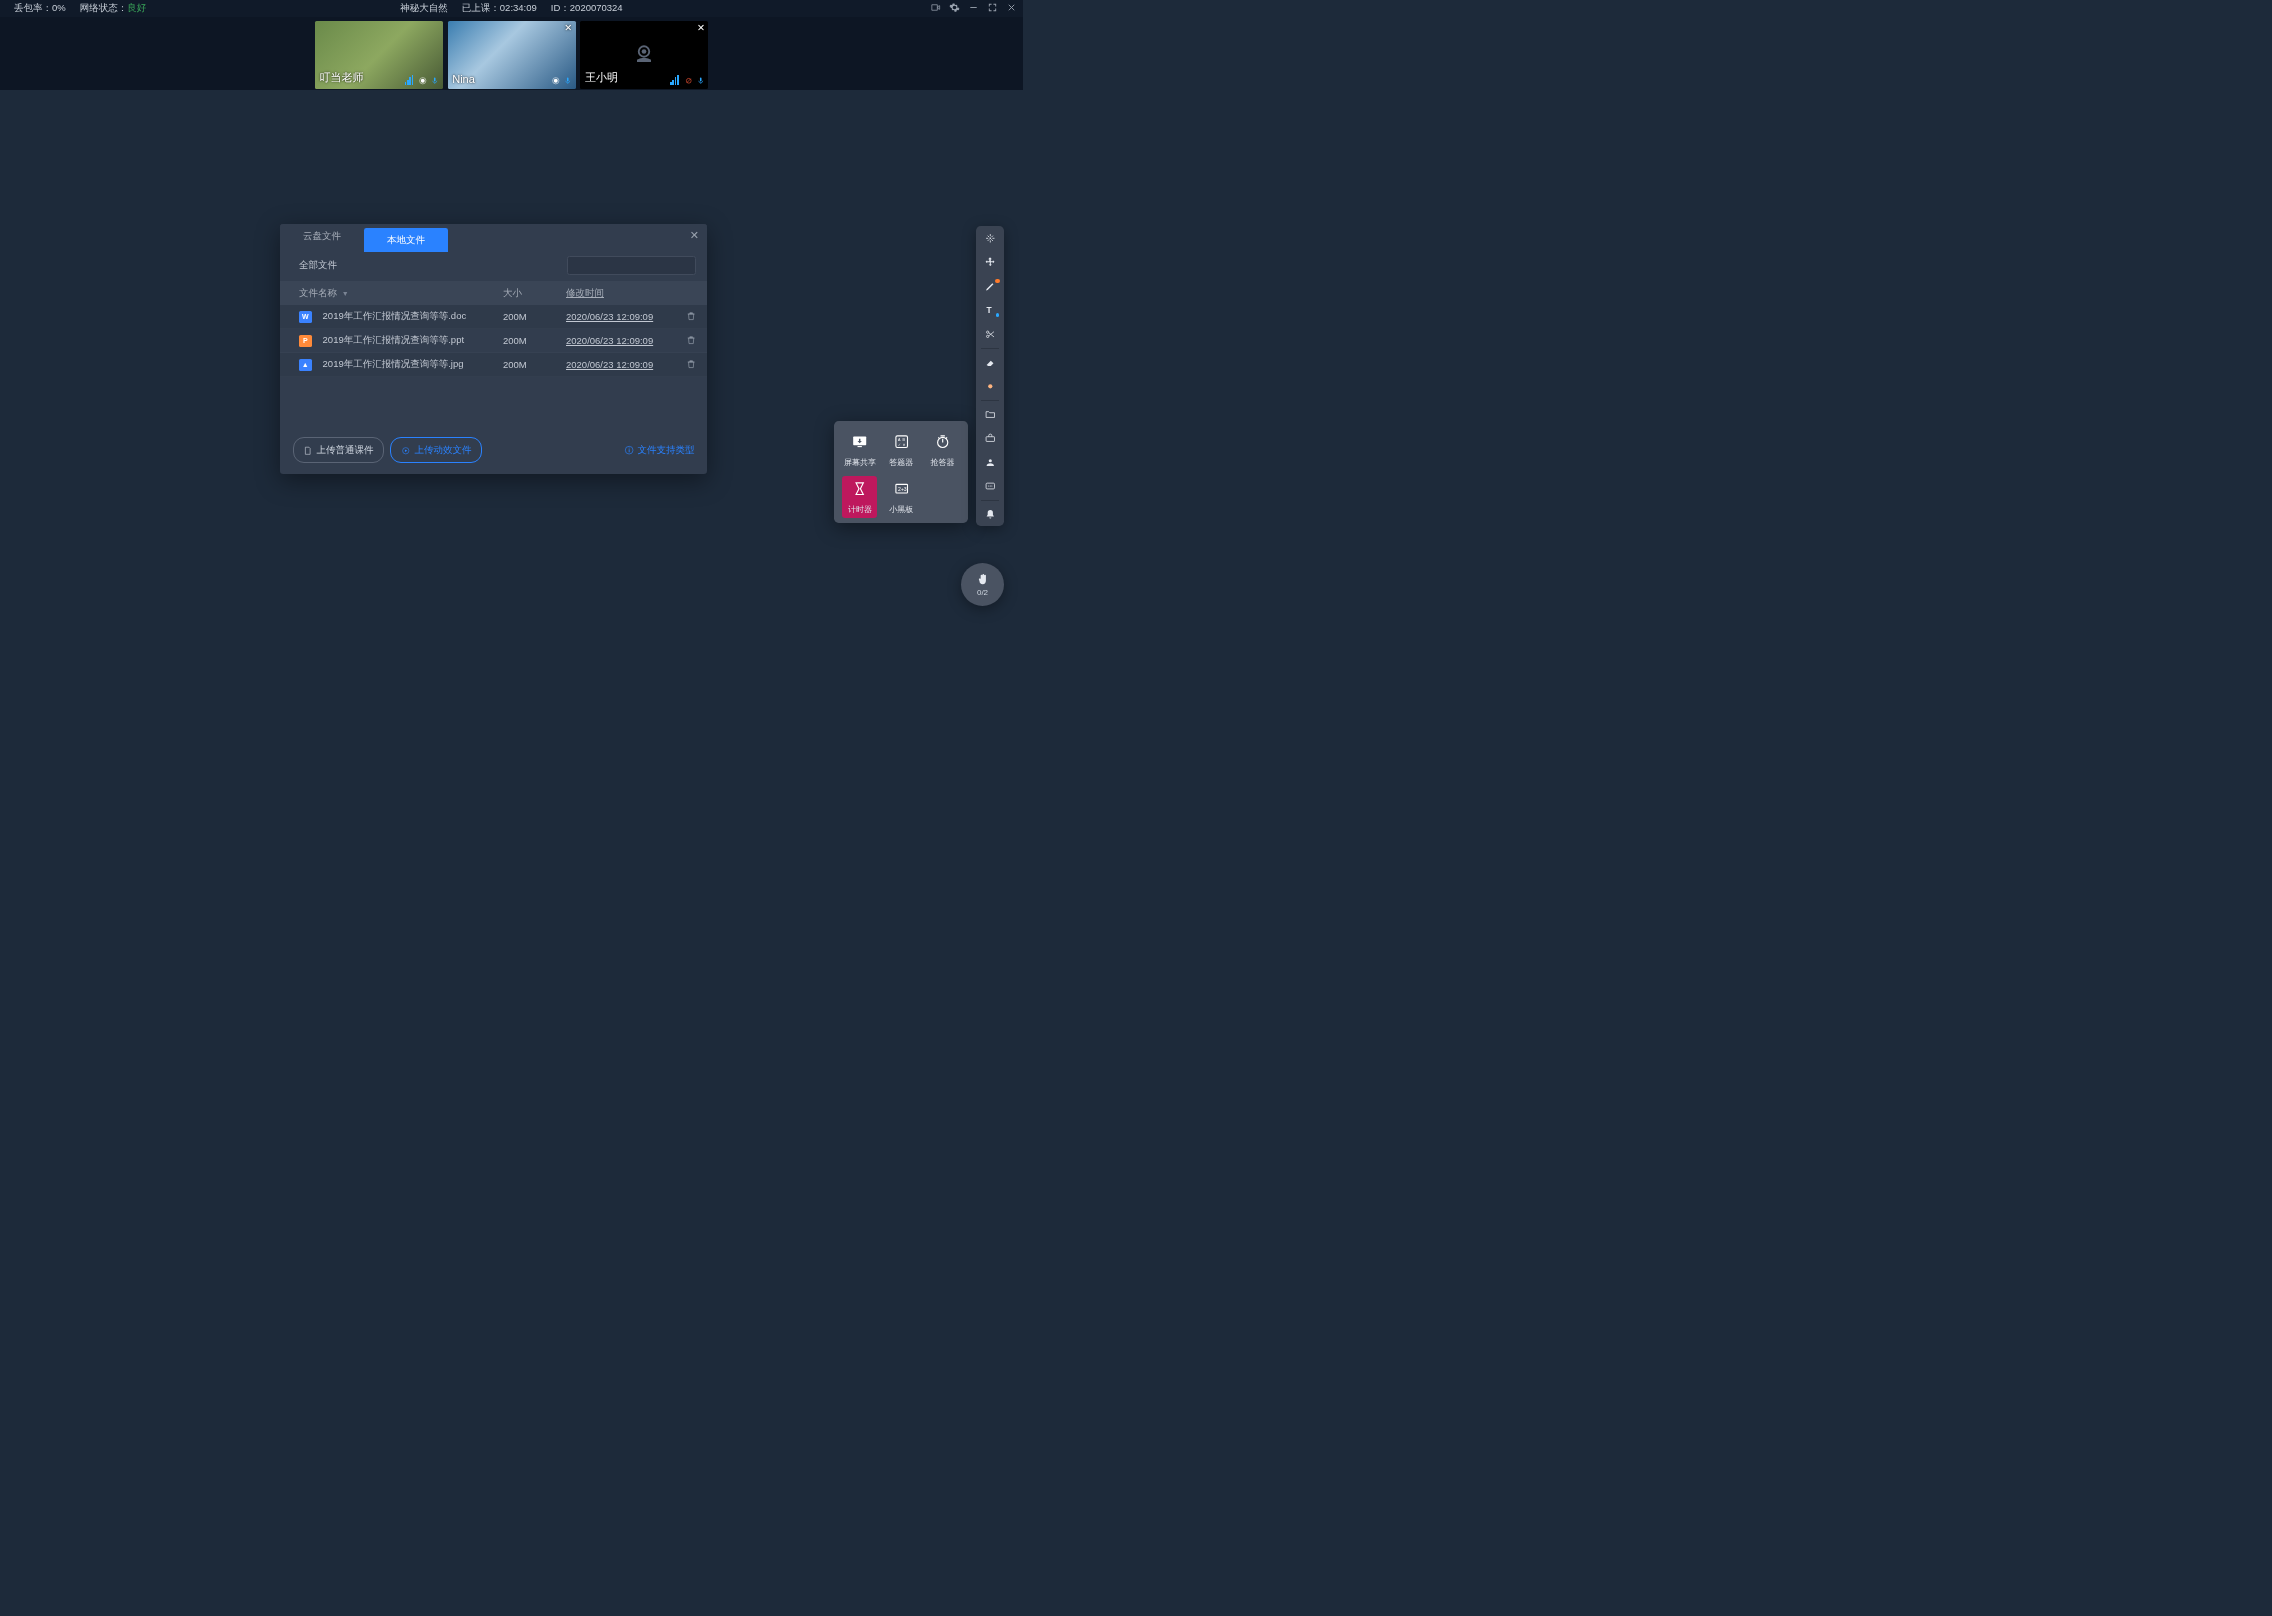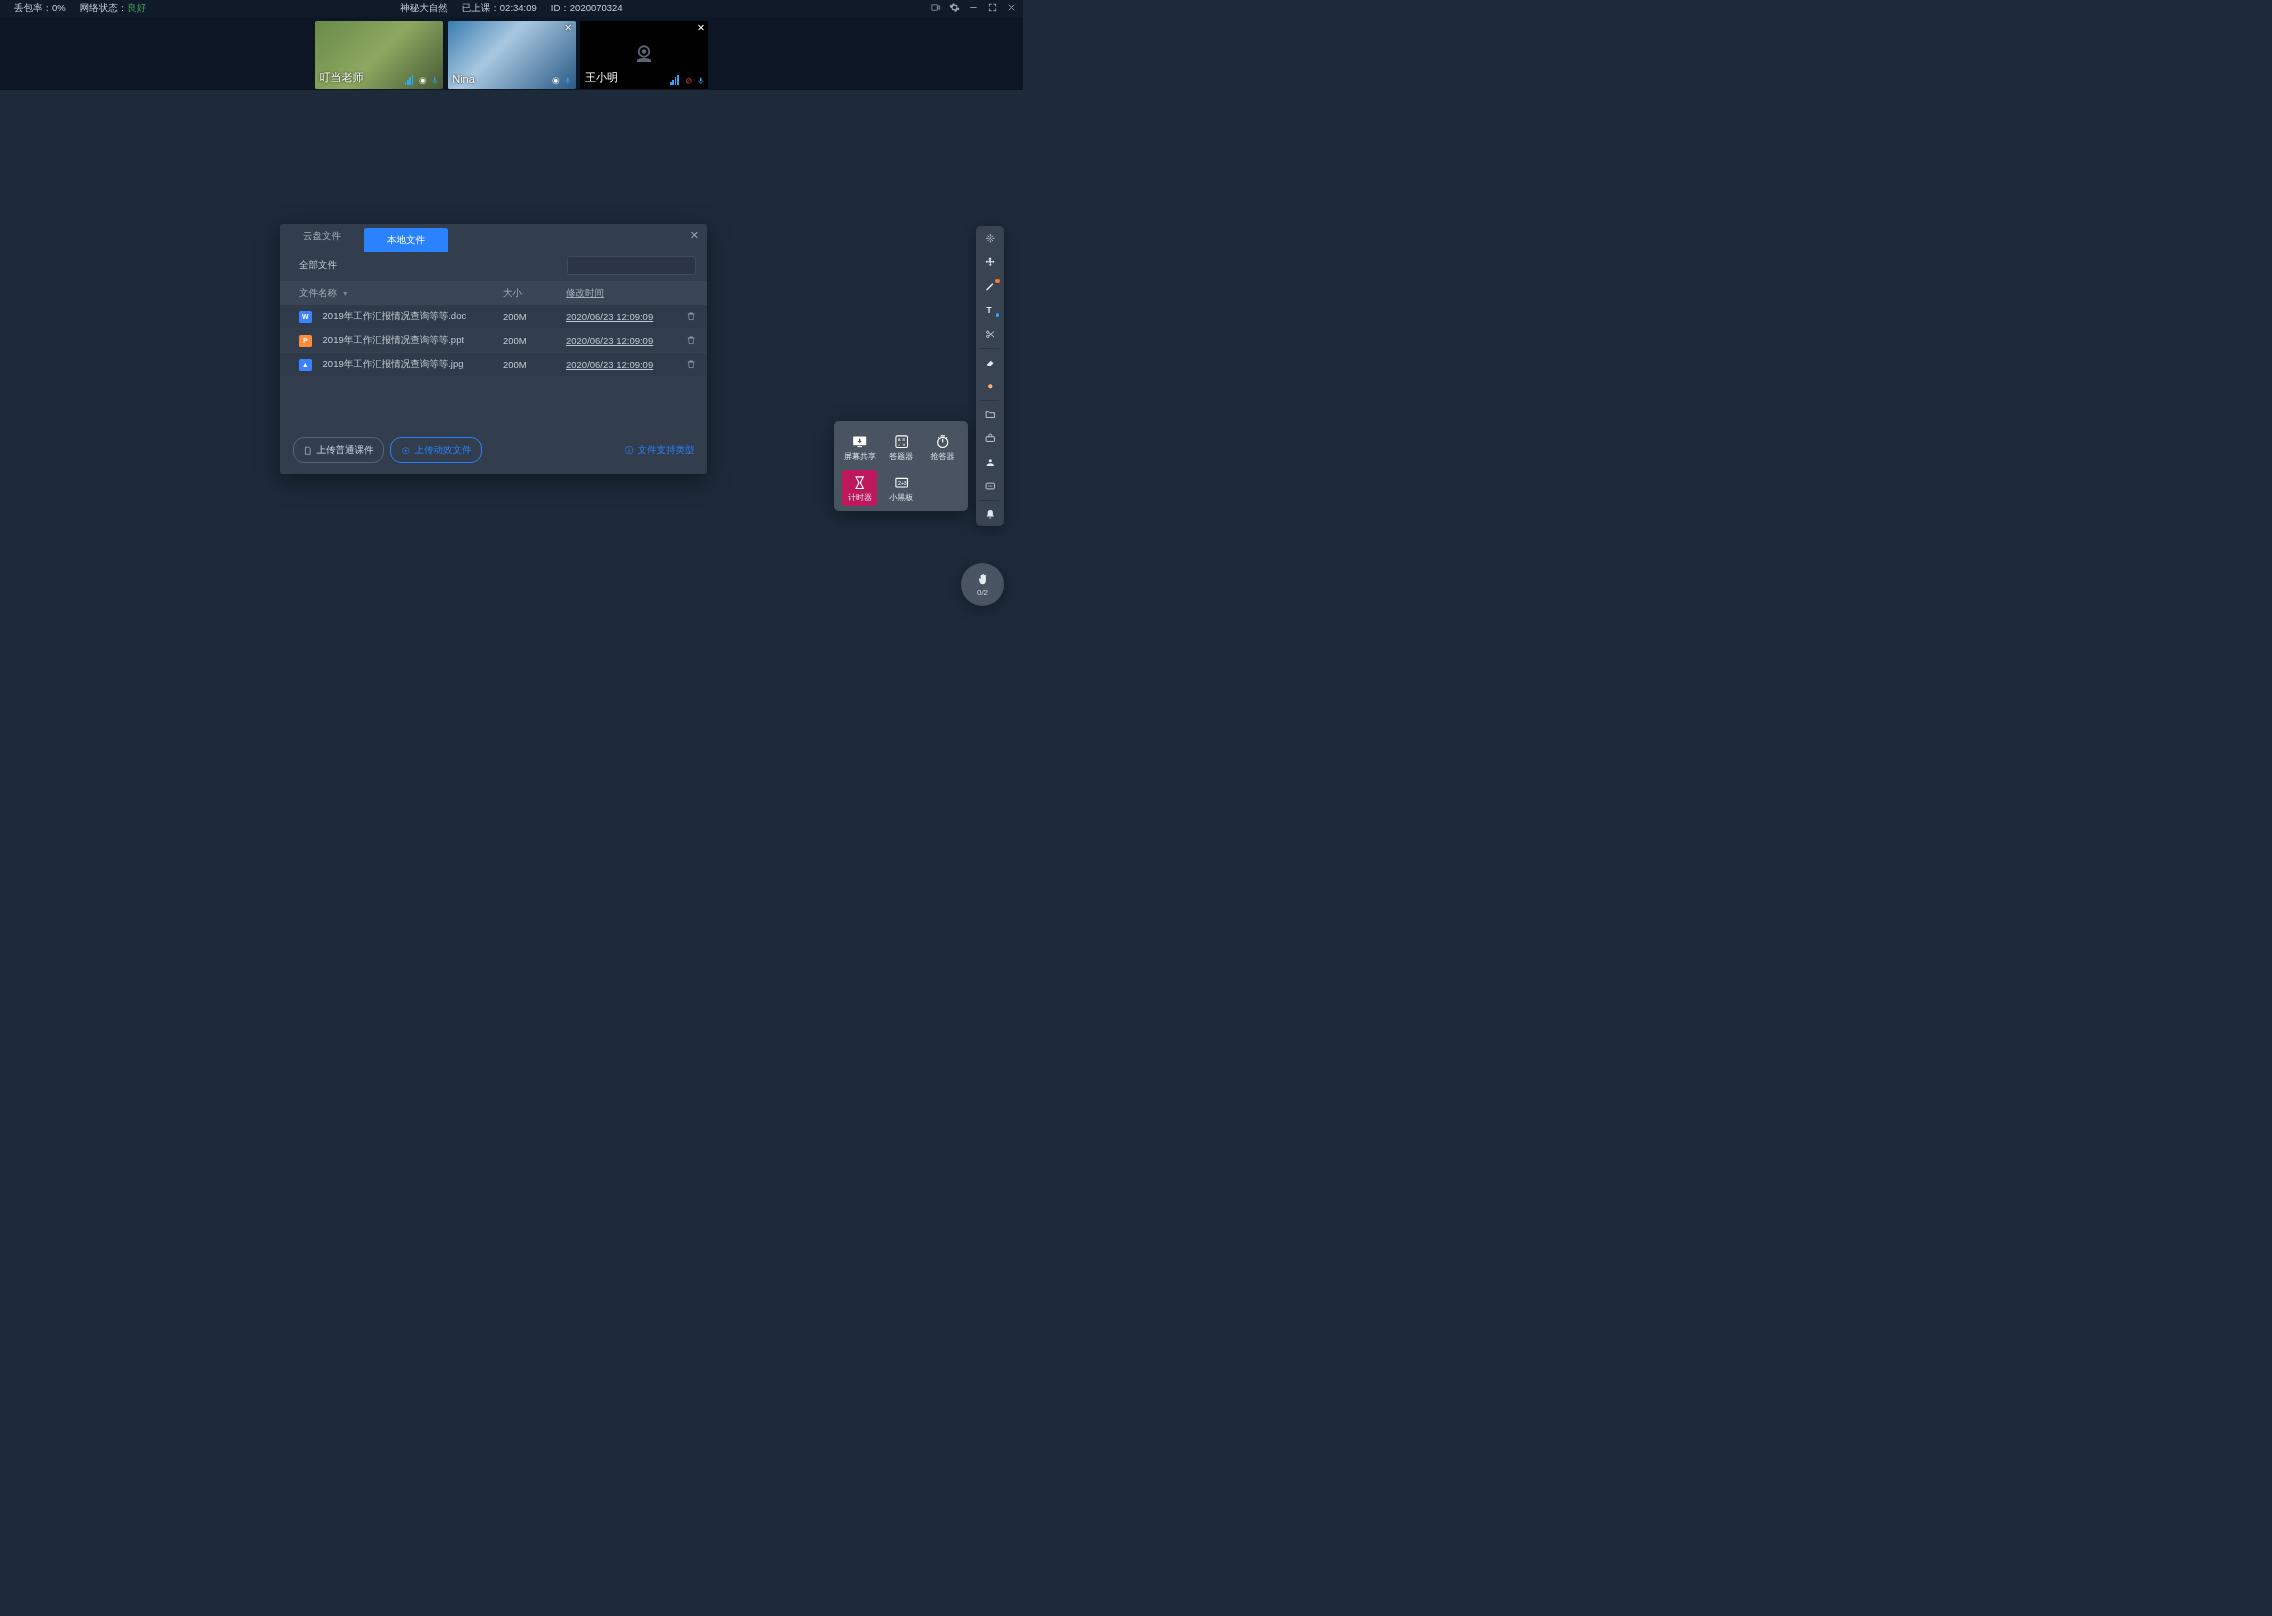--- a/index.html
+++ b/index.html
@@ -261,21 +261,21 @@
     padding: 8px 8px 4.7px 8px;
     display: grid;
     grid-template-columns: repeat(3, 35px);
     gap: 4.7px 6.3px;
     box-shadow: 0 4.7px 19px rgba(0,0,0,.4);
   }
   .tool-item {
     display: flex;
     flex-direction: column;
     align-items: center;
-    gap: 0;
+    gap: 6px;
     color: #dfe3ea;
     font-size: 8px;
     cursor: pointer;
     padding: 3.2px 0;
     border-radius: 3.2px;
   }
   .tool-item.selected { background: #be185d; }
   .tool-item .ti-icon {
     width: 19px; height: 19px;
     display: flex; align-items: center; justify-content: center;

